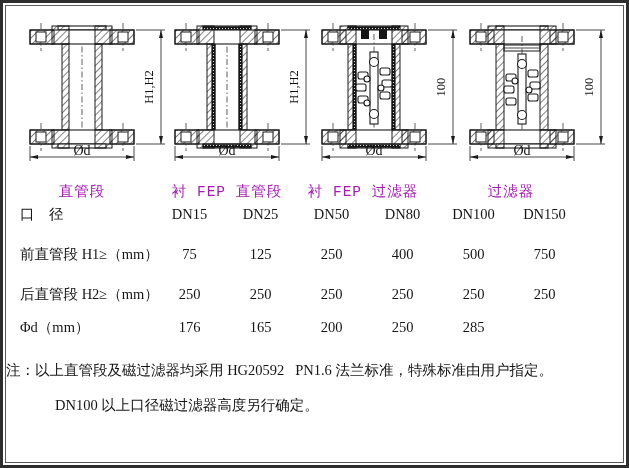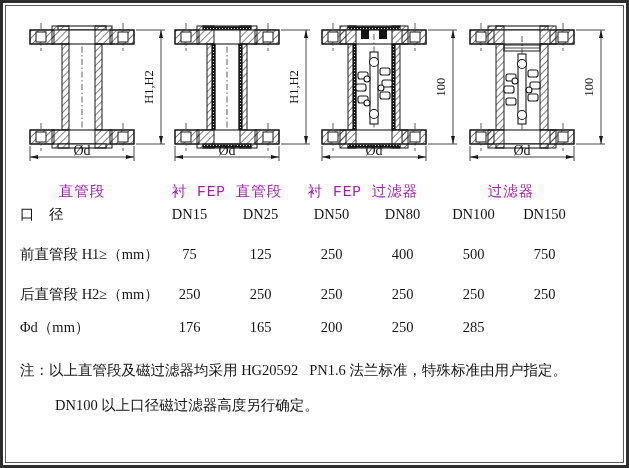--- a/index.html
+++ b/index.html
@@ -277,18 +277,18 @@
 
   <div class="t-row" style="top:318px">
     <span class="t-label">Φd（mm）</span>
     <span class="t-cell">176</span>
     <span class="t-cell">165</span>
     <span class="t-cell">200</span>
     <span class="t-cell">250</span>
     <span class="t-cell">285</span>
   </div>
 
-  <div class="note" style="left:20px; top:361px">注：以上直管段及磁过滤器均采用 HG20592   PN1.6 法兰标准，特殊标准由用户指定。</div>
+  <div class="note" style="left:6px; top:361px">注：以上直管段及磁过滤器均采用 HG20592   PN1.6 法兰标准，特殊标准由用户指定。</div>
   <div class="note" style="left:55px; top:396px">DN100 以上口径磁过滤器高度另行确定。</div>
 
   <div class="frame-outer"></div>
   <div class="frame-inner"></div>
 </div>
 
 </body></html>

